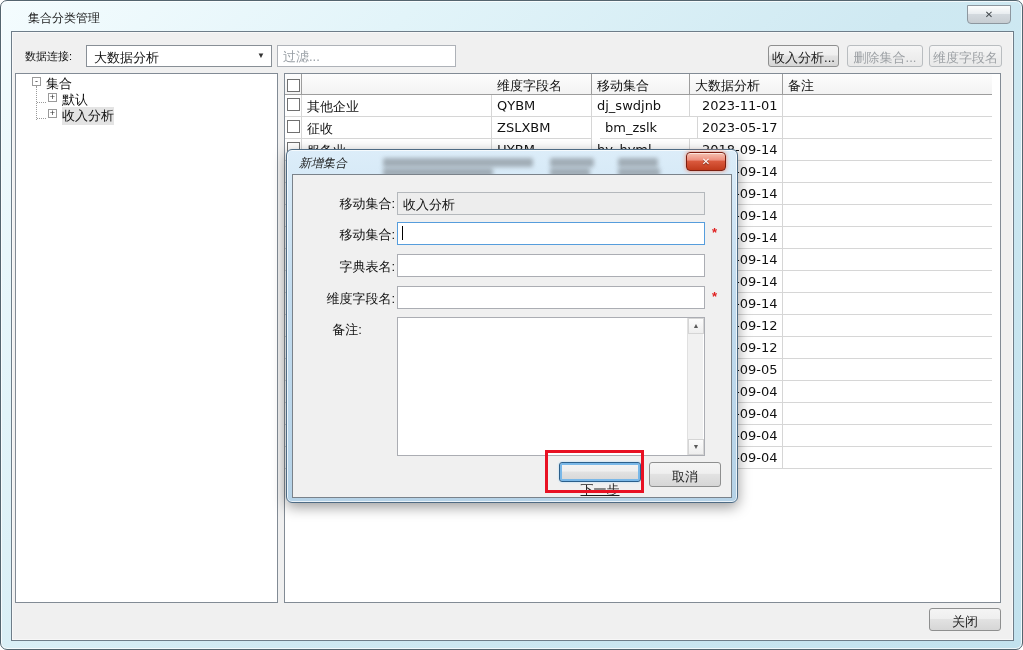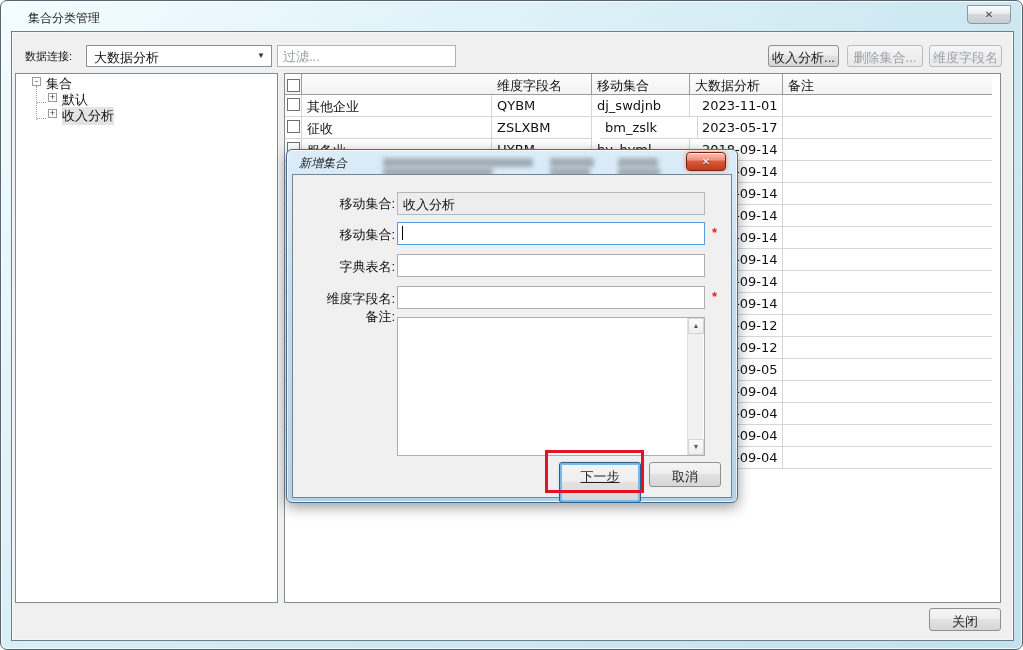--- a/index.html
+++ b/index.html
@@ -314,26 +314,26 @@
         <div class="caret" style="left:109px;top:51px;"></div>
         <div class="req" style="left:419px;top:50px;">*</div>
 
         <div class="flabel" style="left:6px;top:83px;">字典表名:</div>
         <input class="fin" style="top: 79px;">
 
         <div class="flabel" style="left:6px;top:115px;">维度字段名:</div>
         <input class="fin" style="top: 111px;">
         <div class="req" style="left:419px;top:114px;">*</div>
 
-        <div class="flabel" style="left:6px;top:133px;">备注:</div>
+        <div class="flabel" style="left:6px;top:146px;text-align:center;">备注:</div>
         <textarea class="memo" style="top: 142px;"></textarea>
         <div class="sbar" style="left:394px;top:143px;height:137px;">
           <div class="sarrow" style="top:0;">▲</div>
           <div class="sarrow" style="bottom:0;">▼</div>
         </div>
 
-        <div class="btn btn-default abs" style="left:266px;top:287px;width:82px;height:41px;padding-top:5px;text-decoration:underline;">下一步</div>
+        <div class="btn btn-default abs" style="left:266px;top:287px;width:82px;height:16px;padding-top:18px;text-decoration:underline;">下一步</div>
         <div class="btn abs" style="left:356px;top:287px;width:72px;height:25px;padding-top:5px;">取消</div>
       </div>
       <div class="abs redbox" style="left:258px;top:300px;width:99px;height:43px;"></div>
     </div>
   </div>
 </div>
 
 </body></html>

